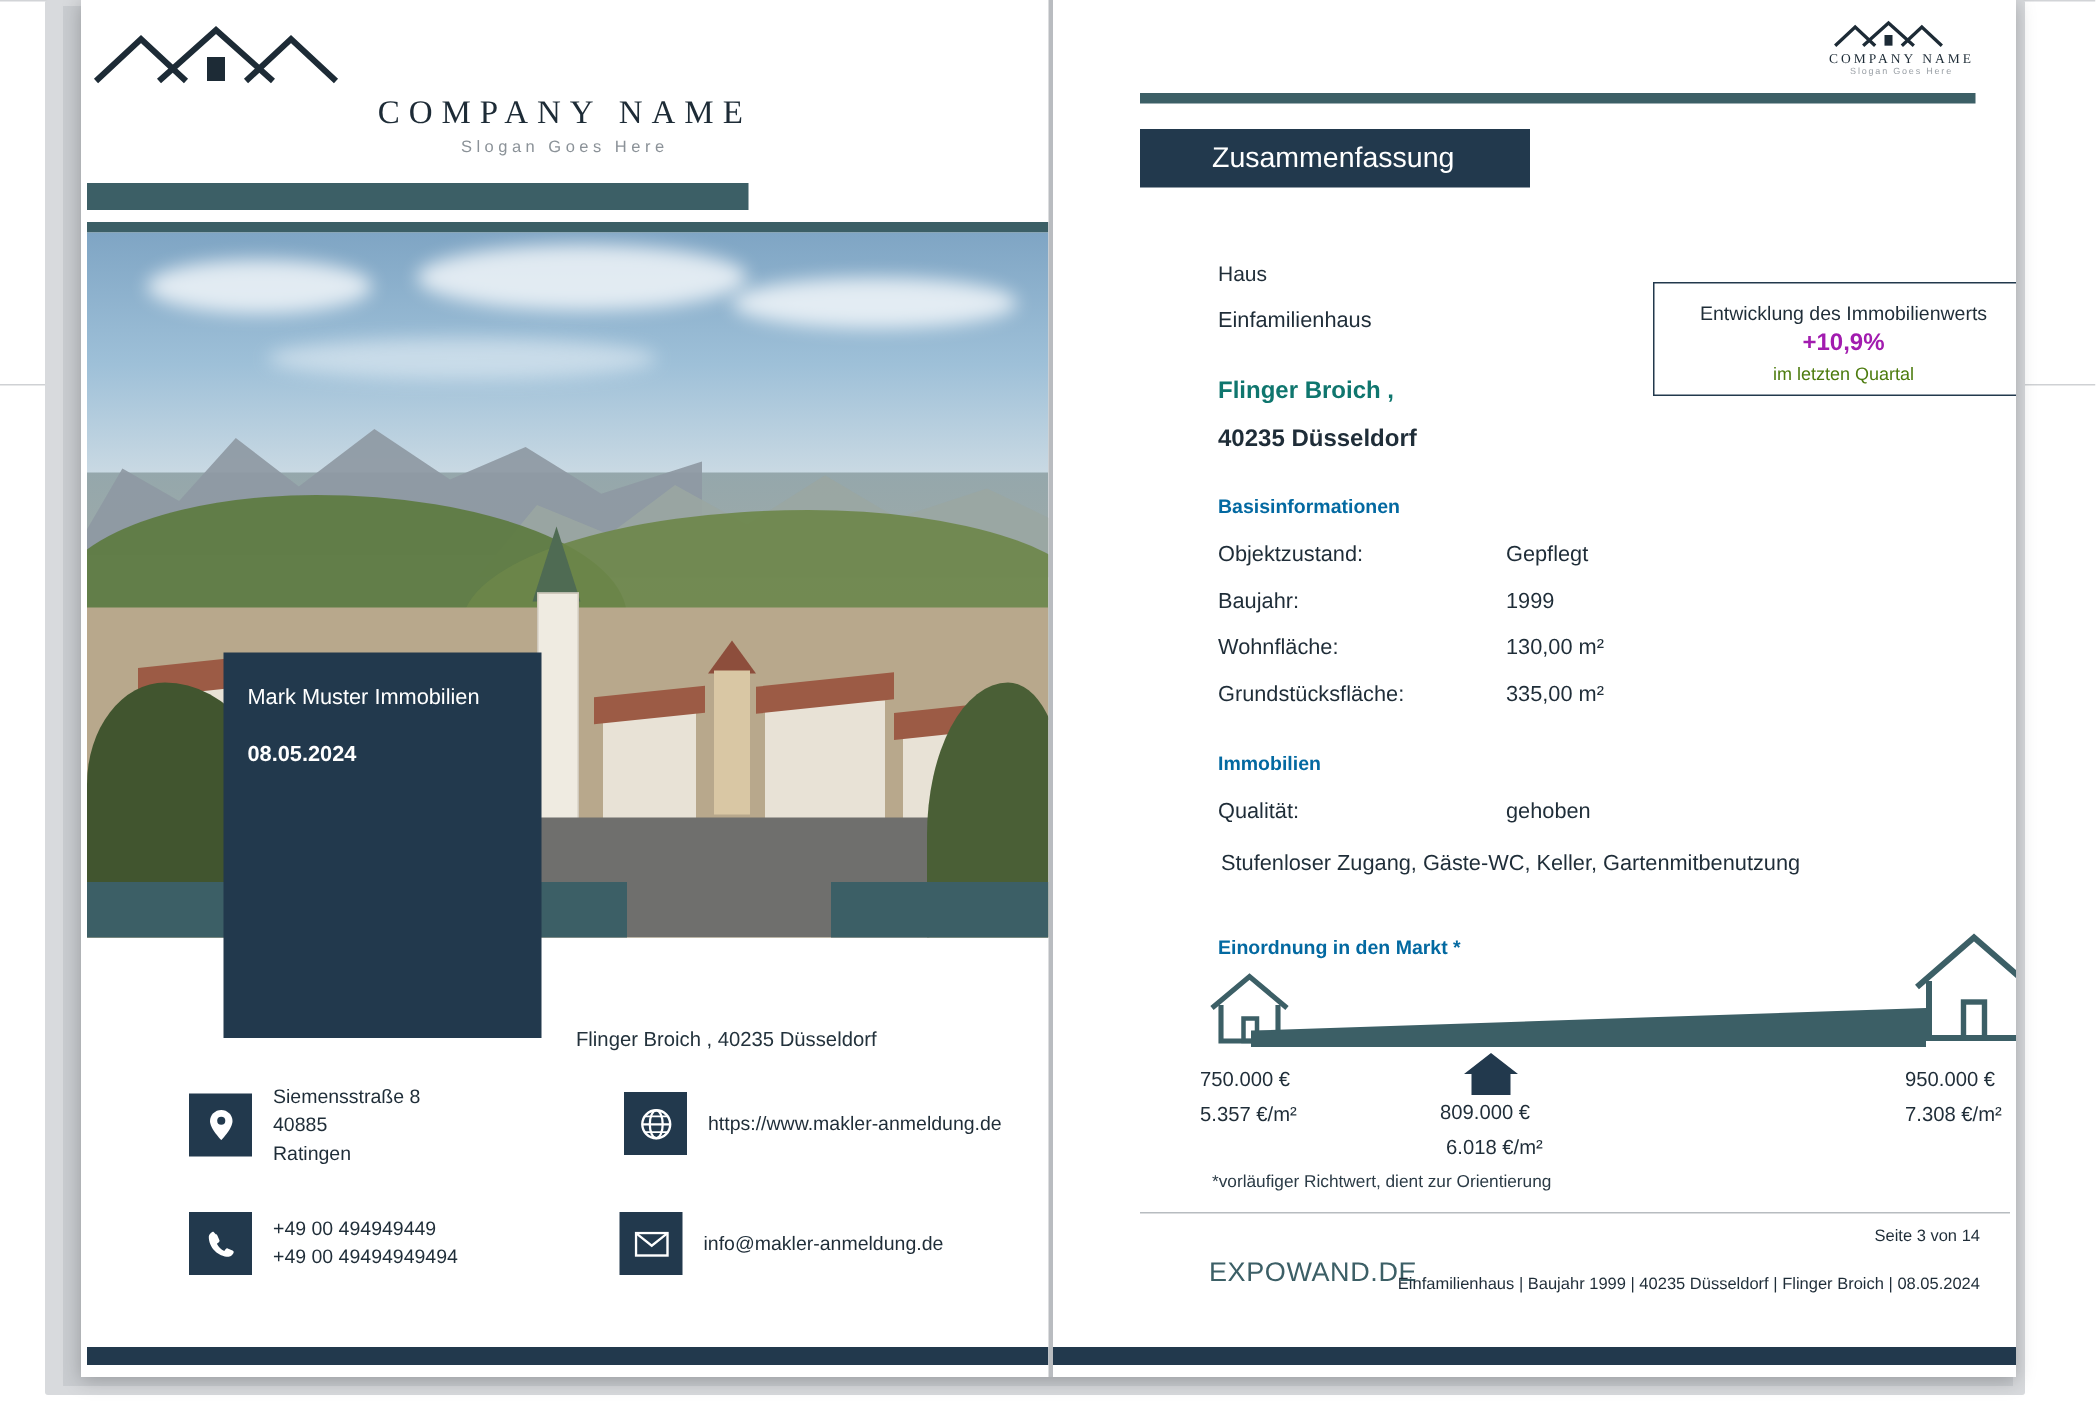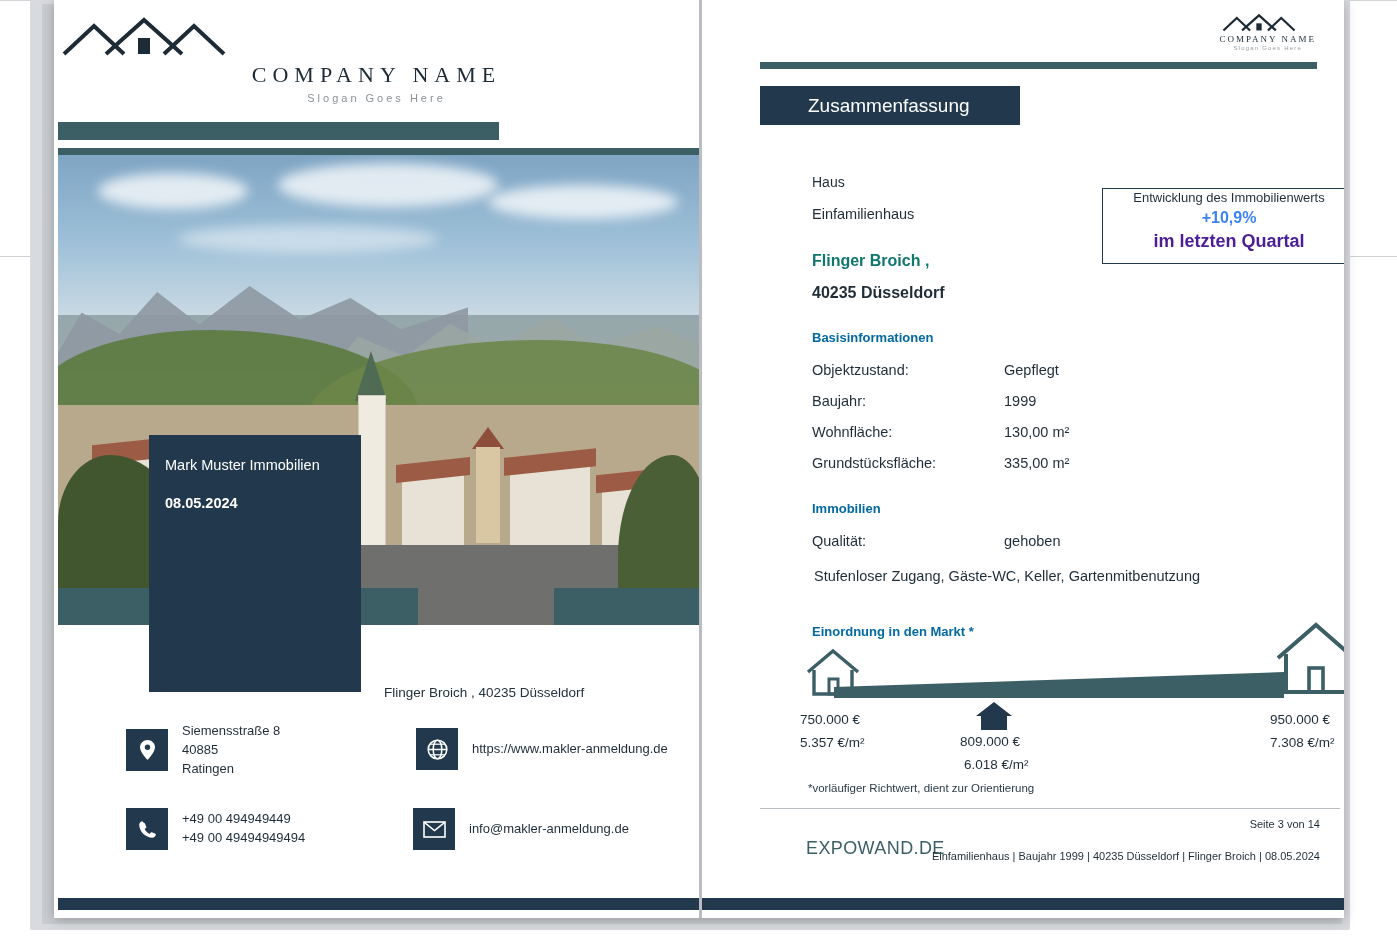--- a/index.html
+++ b/index.html
@@ -328,25 +328,25 @@
   .r-addr1 { position: absolute; left: 110px; top: 252px; font-size: 16px; font-weight: bold; color: #0f766e; }
   .r-addr2 { position: absolute; left: 110px; top: 284px; font-size: 16px; font-weight: bold; color: #1f2d38; }
 
   .value-box {
     position: absolute;
     left: 400px; top: 188px;
     width: 254px; height: 76px;
     border: 1.5px solid #22394d;
     text-align: center;
     box-sizing: border-box;
-    padding-top: 1px;
+    padding-top: 12px;
   }
   .vb-l1 { font-size: 13px; color: #1f2d38; }
-  .vb-l2 { font-size: 16px; font-weight: bold; color: #3b82f6; margin-top: 4px; }
-  .vb-l3 { font-size: 18px; color: #4c1d95; margin-top: 4px; font-weight: bold; }
+  .vb-l2 { font-size: 16px; font-weight: bold; color: #a21caf; margin-top: 4px; }
+  .vb-l3 { font-size: 12px; color: #4d7c0f; margin-top: 4px; }
 
   .h-sub {
     position: absolute; left: 110px;
     font-size: 13px; font-weight: bold; color: #0369a1;
   }
   .kv-k { position: absolute; left: 110px; font-size: 14.5px; color: #1f2d38; }
   .kv-v { position: absolute; left: 302px; font-size: 14.5px; color: #1f2d38; }
   .feat-line { position: absolute; left: 112px; font-size: 14.5px; color: #1f2d38; }
 
   

